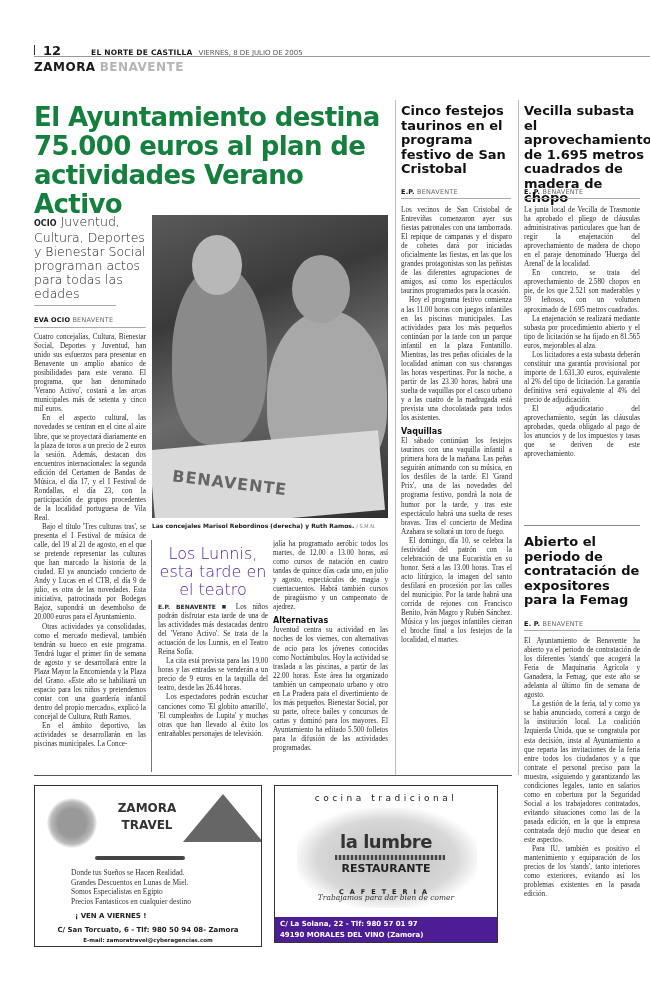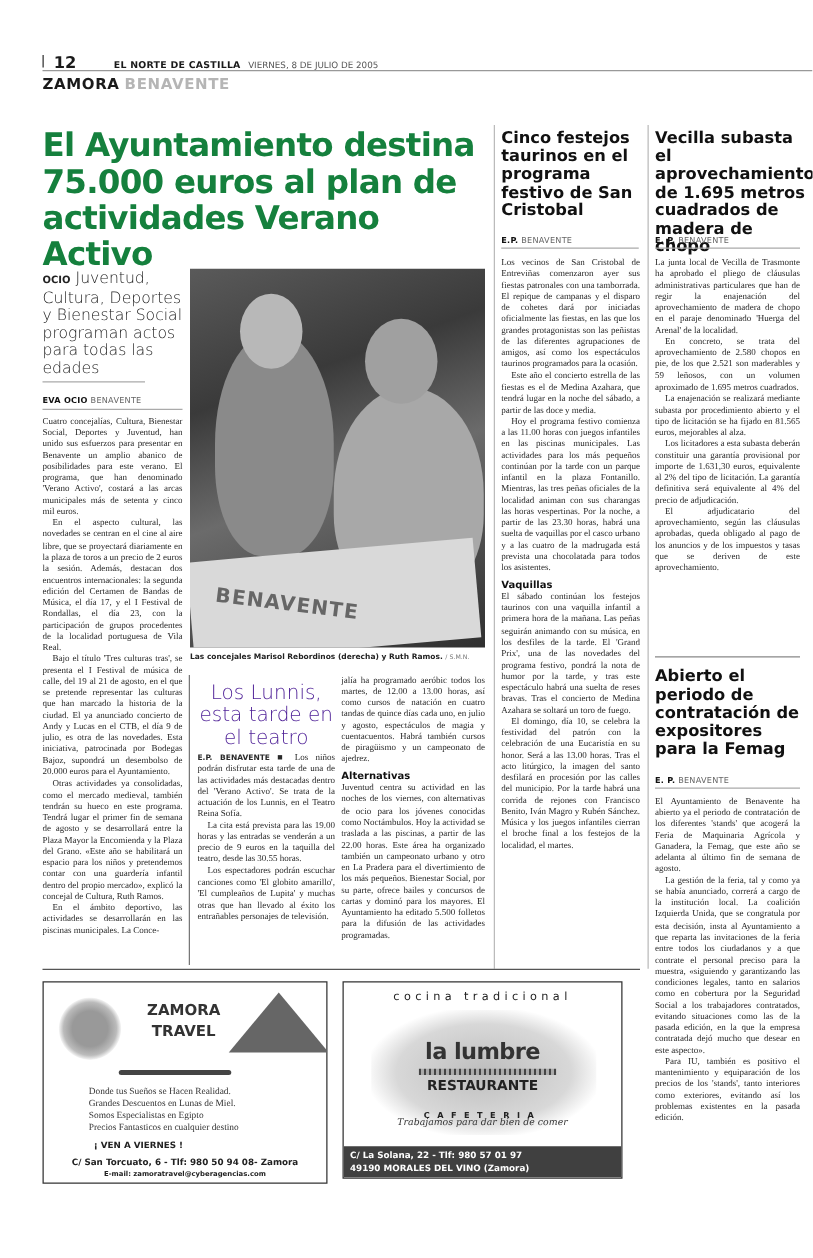--- a/index.html
+++ b/index.html
@@ -63,21 +63,21 @@
   .ad-zamora .mail { position: absolute; left: 0; width: 100%; top: 151px; text-align: center; font-family: "DejaVu Sans", sans-serif; font-weight: bold; font-size: 5.5px; color: #222; }
 
   .ad-lumbre { left: 274px; top: 785px; width: 224px; height: 158px; border: 1px solid #333; background: #fff; overflow: hidden; }
   .ad-lumbre .tag { position: absolute; left: 0; width: 100%; top: 7px; text-align: center; font-family: "DejaVu Sans", sans-serif; font-size: 9px; letter-spacing: 3.5px; color: #222; }
   .ad-lumbre .flames { position: absolute; left: 22px; top: 22px; width: 180px; height: 100px; background: radial-gradient(ellipse at center,#bdbdbd 0%,#d8d8d8 55%,#fff 75%); }
   .ad-lumbre .logo { position: absolute; left: 0; width: 100%; top: 45px; text-align: center; font-family: "DejaVu Sans", sans-serif; font-weight: bold; font-size: 18px; color: #333; letter-spacing: -0.5px; }
   .ad-lumbre .grill { position: absolute; left: 60px; top: 69px; width: 110px; height: 5px; background: repeating-linear-gradient(90deg,#444 0 2px,#aaa 2px 4px); }
   .ad-lumbre .rest { position: absolute; left: 0; width: 100%; top: 76px; text-align: center; font-family: "DejaVu Sans", sans-serif; font-weight: bold; font-size: 11px; color: #222; }
   .ad-lumbre .caf { position: absolute; left: 0; width: 100%; top: 102px; text-align: center; font-family: "DejaVu Sans", sans-serif; font-weight: bold; font-size: 6.5px; letter-spacing: 6px; color: #222; }
   .ad-lumbre .slogan { position: absolute; left: 0; width: 100%; top: 107px; text-align: center; font-family: "DejaVu Serif", serif; font-style: italic; font-size: 7.5px; color: #333; }
-  .ad-lumbre .footer { position: absolute; left: 0; bottom: 0; width: 100%; height: 25px; background: #404040; color: #fff; font-family: "DejaVu Sans", sans-serif; font-weight: bold; font-size: 7px; line-height: 11px; padding: 2px 5px; white-space: nowrap; }
+  .ad-lumbre .footer { position: absolute; left: 0; bottom: 0; width: 100%; height: 25px; background: #4c1d95; color: #fff; font-family: "DejaVu Sans", sans-serif; font-weight: bold; font-size: 7px; line-height: 11px; padding: 2px 5px; white-space: nowrap; }
 </style>
 </head>
 <body>
 
 <div class="abs folio">
   <span class="bar"></span>
   <span class="pnum">12</span>
   <span class="paper">EL NORTE DE CASTILLA</span>
   <span class="date">VIERNES, 8 DE JULIO DE 2005</span>
 </div>
@@ -118,38 +118,37 @@
     </div>
 </div>
 <div class="abs caption">
   <span>Las concejales Marisol Rebordinos (derecha) y Ruth Ramos.</span> <span class="credit">/ S.M.N.</span>
 </div>
 
 <div class="abs vrule" style="left:151px; top:540px; height:232px; background:#777;"></div>
 <div class="abs lunnis-head">Los Lunnis, esta tarde en el teatro</div>
 <div class="abs body-text" style="left:158px; top:602px; width:110px; height:170px; overflow:hidden;">
   <p class="first"><b style="font-family:'DejaVu Sans',sans-serif;font-size:6px;">E.P. BENAVENTE</b> ■ <span>Los niños podrán disfrutar esta tarde de una de las actividades más destacadas dentro del 'Verano Activo'. Se trata de la actuación de los Lunnis, en el Teatro Reina Sofía.</span></p>
-  <p>La cita está prevista para las 19.00 horas y las entradas se venderán a un precio de 9 euros en la taquilla del teatro, desde las 30.55 horas.</p>
+  <p>La cita está prevista para las 19.00 horas y las entradas se venderán a un precio de 9 euros en la taquilla del teatro, desde las 26.44 horas.</p>
   <p>Los espectadores podrán escuchar canciones como 'El globito amarillo', 'El cumpleaños de Lupita' y muchas otras que han llevado al éxito los entrañables personajes de televisión.</p>
 </div>
 
 <div class="abs body-text" style="left:273px; top:540px; width:115px; height:232px; overflow:hidden;">
   <p class="first">jalía ha programado aeróbic todos los martes, de 12.00 a 13.00 horas, así como cursos de natación en cuatro tandas de quince días cada uno, en julio y agosto, espectáculos de magia y cuentacuentos. Habrá también cursos de piragüismo y un campeonato de ajedrez.</p>
   <div class="subhead">Alternativas</div>
   <p class="first">Juventud centra su actividad en las noches de los viernes, con alternativas de ocio para los jóvenes conocidas como Noctámbulos. Hoy la actividad se traslada a las piscinas, a partir de las 22.00 horas. Este área ha organizado también un campeonato urbano y otro en La Pradera para el divertimiento de los más pequeños. Bienestar Social, por su parte, ofrece bailes y concursos de cartas y dominó para los mayores. El Ayuntamiento ha editado 5.500 folletos para la difusión de las actividades programadas.</p>
 </div>
 
 <div class="abs side-head" style="left:401px; top:104px; width:112px;">Cinco festejos taurinos en el programa festivo de San Cristobal</div>
 <div class="abs byline" style="left:401px; top:188px;">
   <b>E.P.</b> <span>BENAVENTE</span>
 </div>
 <div class="abs thin-rule" style="left:401px; top:198px; width:110px;"></div>
 <div class="abs body-text" style="left:401px; top:206px; width:111px; height:566px; overflow:hidden;">
   <p class="first">Los vecinos de San Cristobal de Entreviñas comenzaron ayer sus fiestas patronales con una tamborrada. El repique de campanas y el disparo de cohetes dará por iniciadas oficialmente las fiestas, en las que los grandes protagonistas son las peñistas de las diferentes agrupaciones de amigos, así como los espectáculos taurinos programados para la ocasión.</p>
-  <p>Este año el concierto estrella de las fiestas es el de Medina Azahara, que tendrá lugar en la noche del sábado, a partir de las doce y media.</p>
   <p>Hoy el programa festivo comienza a las 11.00 horas con juegos infantiles en las piscinas municipales. Las actividades para los más pequeños continúan por la tarde con un parque infantil en la plaza Fontanillo. Mientras, las tres peñas oficiales de la localidad animan con sus charangas las horas vespertinas. Por la noche, a partir de las 23.30 horas, habrá una suelta de vaquillas por el casco urbano y a las cuatro de la madrugada está prevista una chocolatada para todos los asistentes.</p>
   <div class="subhead">Vaquillas</div>
   <p class="first">El sábado continúan los festejos taurinos con una vaquilla infantil a primera hora de la mañana. Las peñas seguirán animando con su música, en los desfiles de la tarde. El 'Grand Prix', una de las novedades del programa festivo, pondrá la nota de humor por la tarde, y tras este espectáculo habrá una suelta de reses bravas. Tras el concierto de Medina Azahara se soltará un toro de fuego.</p>
   <p>El domingo, día 10, se celebra la festividad del patrón con la celebración de una Eucaristía en su honor. Será a las 13.00 horas. Tras el acto litúrgico, la imagen del santo desfilará en procesión por las calles del municipio. Por la tarde habrá una corrida de rejones con Francisco Benito, Iván Magro y Rubén Sánchez. Música y los juegos infantiles cierran el broche final a los festejos de la localidad, el martes.</p>
 </div>
 
 <div class="abs side-head" style="left:524px; top:104px; width:120px;">Vecilla subasta el aprovechamiento de 1.695 metros cuadrados de madera de chopo</div>
 <div class="abs byline" style="left:524px; top:188px;">
   <b>E. P.</b> <span>BENAVENTE</span>
 </div>

